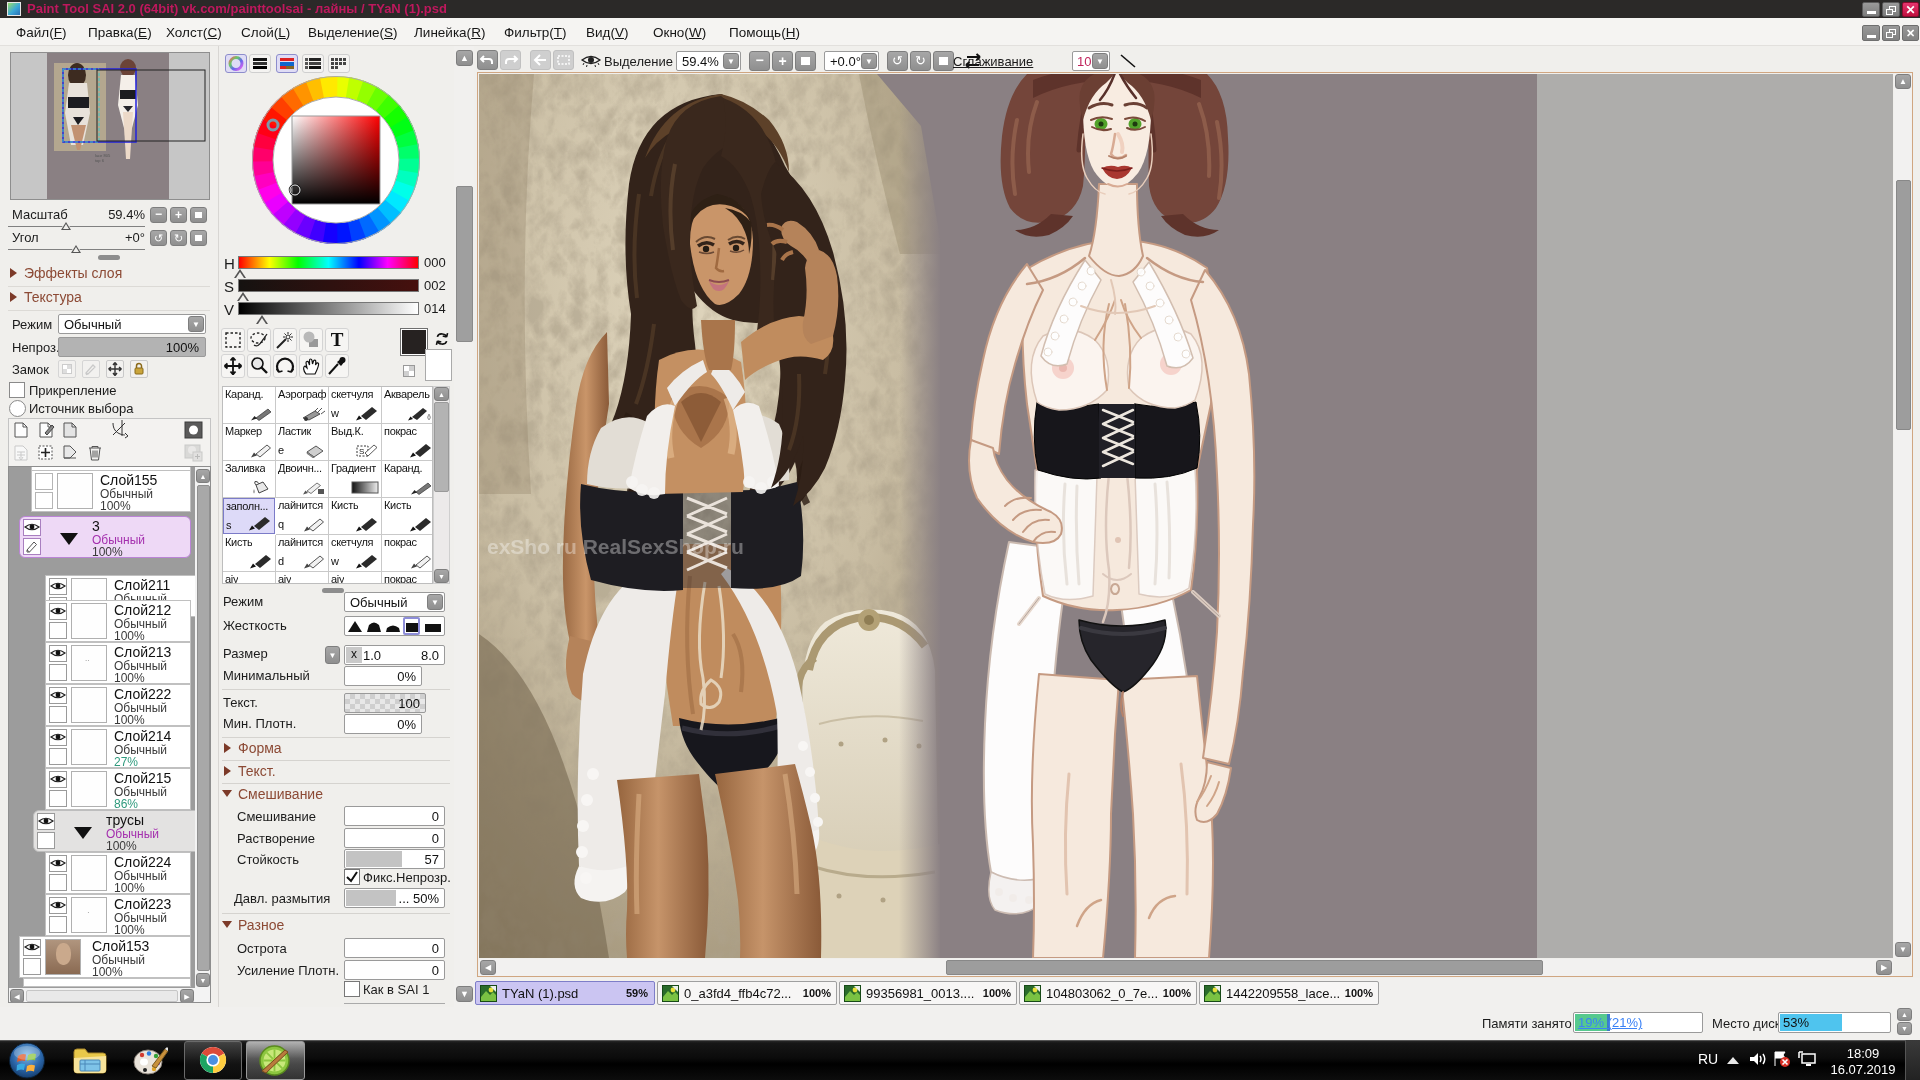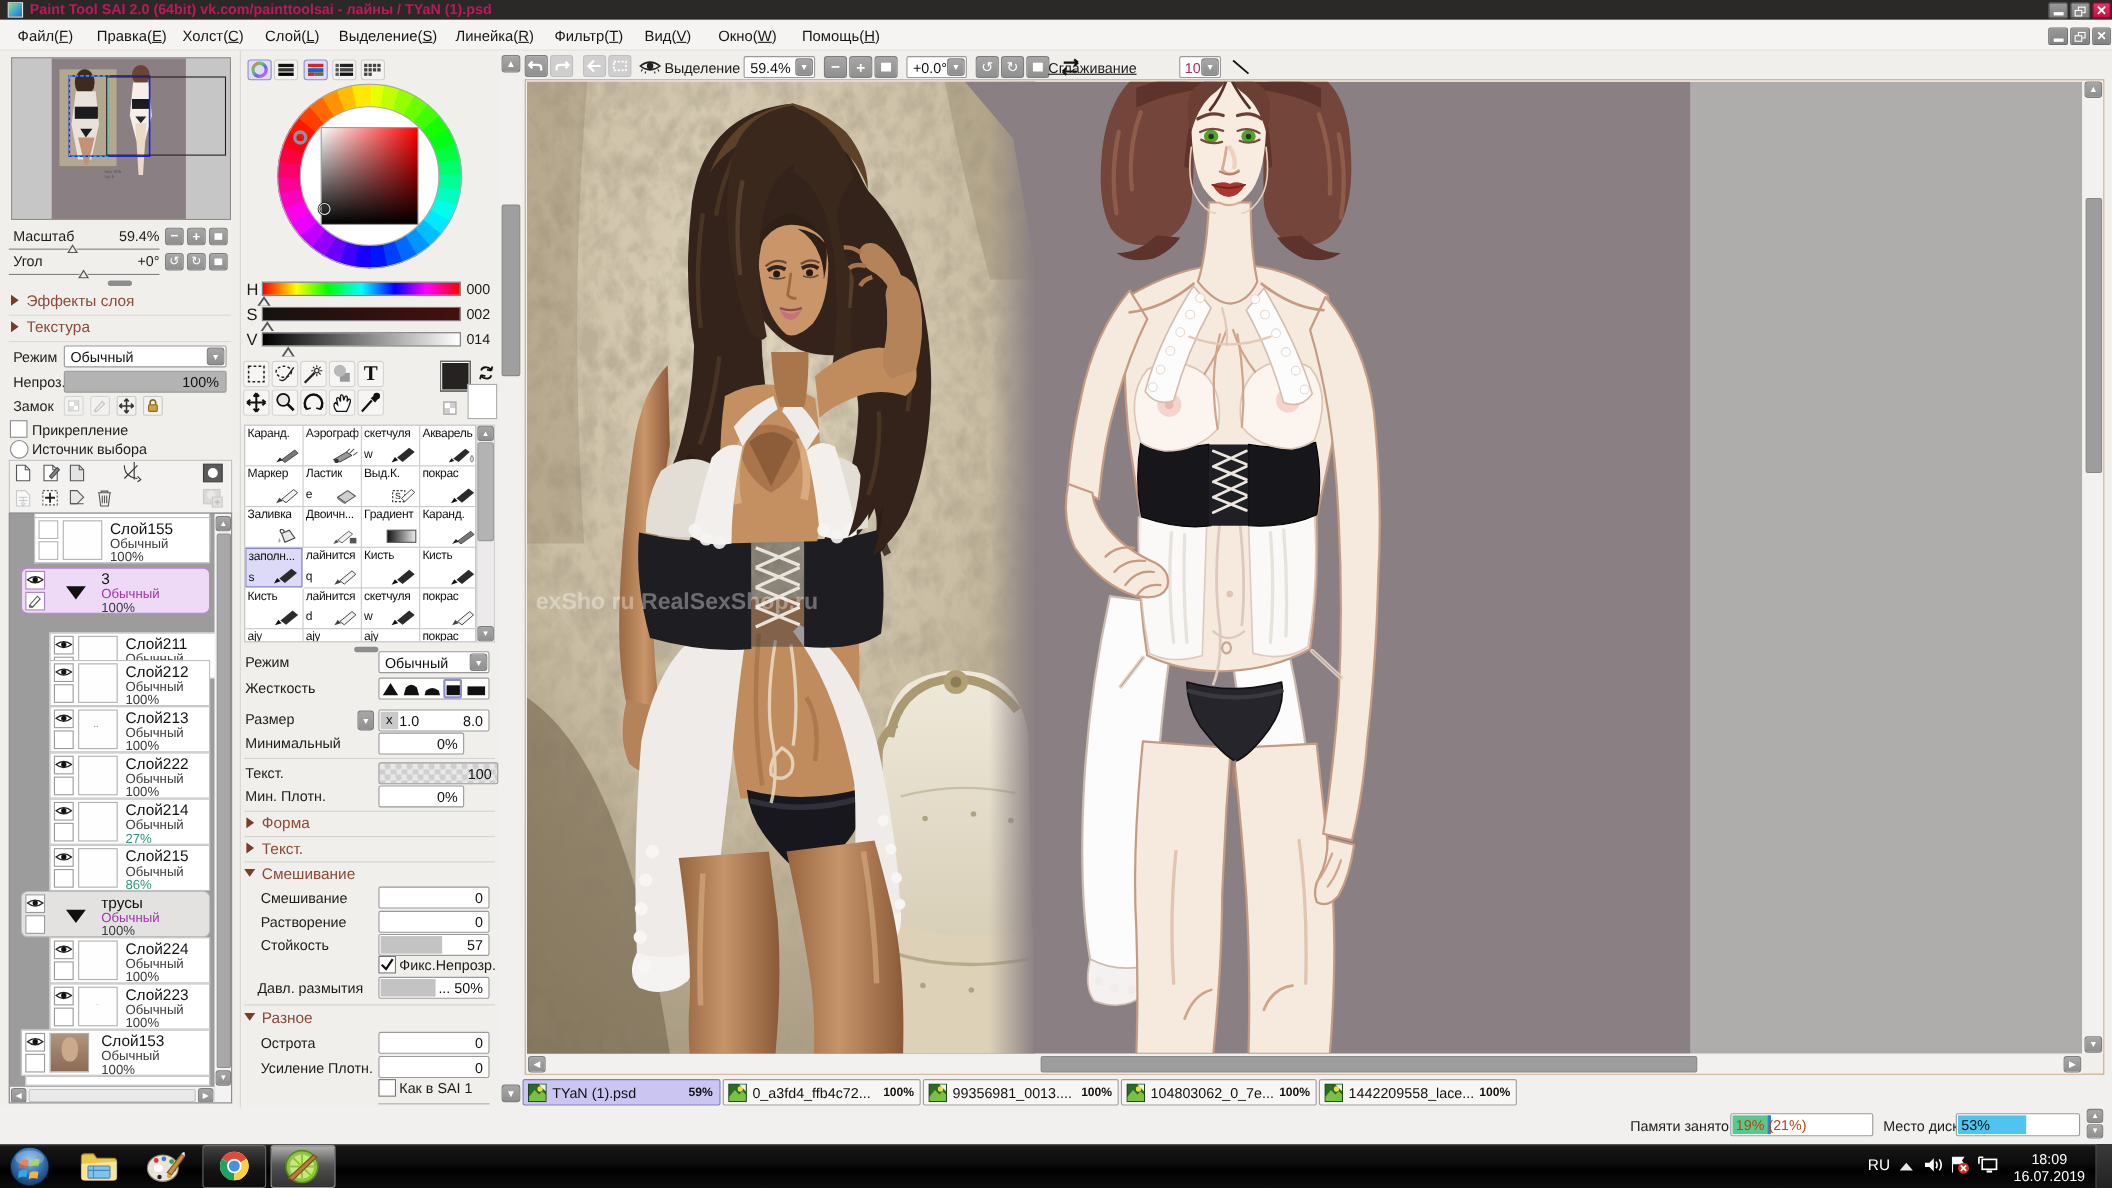--- a/index.html
+++ b/index.html
@@ -271,21 +271,21 @@
     <div class="leye"><svg width="16" height="15">
               <path d="M1,7 Q8,1.5 15,7 Q8,12.5 1,7 Z" fill="none" stroke="#222" stroke-width="1.2"></path>
               <circle cx="8" cy="7" r="2.4" fill="#111"></circle>
             </svg></div>
           <div class="lchk"></div>
     <div class="lthumb"></div>
     <div class="lname">Слой215</div>
           <div class="lmode">Обычный</div>
           <div class="lop" style="color:#2f9a7d;">86%</div>
   </div>
-  <div class="lrow" style="left:10px;top:343px;width:172px;background:#e3e2e1;border:1px solid #bdbdbd;border-radius:6px;">
+  <div class="lrow" style="left:24px;top:343px;width:172px;background:#e3e2e1;border:1px solid #bdbdbd;border-radius:6px;">
     <div class="leye"><svg width="16" height="15">
               <path d="M1,7 Q8,1.5 15,7 Q8,12.5 1,7 Z" fill="none" stroke="#222" stroke-width="1.2"></path>
               <circle cx="8" cy="7" r="2.4" fill="#111"></circle>
             </svg></div>
           <div class="lchk"></div>
     <div class="gtri"></div>
     <div class="lname" style="left:72px;">трусы</div>
           <div class="lmode" style="left:72px;color:#a42fae;">Обычный</div>
           <div class="lop" style="left:72px;">100%</div>
   </div>
@@ -716,21 +716,21 @@
           <span class="abs" style="left:1px;top:1px;width:16px;height:16px;background:#c9c9c9;font-size:12px;text-align:center;">x</span>
           <span class="abs" style="left:18px;top:2px;">1.0</span>
           <span class="abs" style="right:5px;top:2px;">8.0</span>
         </div>
 <div class="lbl" style="left:223px;top:668px;">Минимальный</div>
 <div class="fld" style="left:344px;top:666px;width:78px;height:20px;">
           <span class="abs" style="right:5px;top:2px;">0%</span>
         </div>
 <div class="shr" style="top:689px;"></div>
 <div class="lbl" style="left:223px;top:695px;">Текст.</div>
-<div class="abs" style="left:344px;top:693px;width:109px;height:20px;border:1px solid #9a9a9a;border-radius:2px;background:repeating-conic-gradient(#cfcfcf 0 25%,#e8e8e8 0 50%) 0 0/10px 10px;">
+<div class="abs" style="left:344px;top:693px;width:82px;height:20px;border:1px solid #9a9a9a;border-radius:2px;background:repeating-conic-gradient(#cfcfcf 0 25%,#e8e8e8 0 50%) 0 0/10px 10px;">
           <span class="abs" style="right:5px;top:2px;font-size:13px;color:#111;">100</span>
         </div>
 <div class="lbl" style="left:223px;top:716px;">Мин. Плотн.</div>
 <div class="fld" style="left:344px;top:714px;width:78px;height:20px;">
           <span class="abs" style="right:5px;top:2px;">0%</span>
         </div>
 <div class="shr" style="top:737px;"></div>
 <div class="tri" style="left:224px;top:743px;border-top:5px solid transparent;border-bottom:5px solid transparent;border-left:7px solid #7c3a28;"></div>
 <div class="sect" style="left:238px;top:740px;">Форма</div>
 <div class="shr" style="top:760px;"></div>
@@ -1163,21 +1163,21 @@
   <span class="abs" style="left:26px;top:4px;font-size:13px;color:#111;">1442209558_lace...</span>
   <span class="abs" style="right:5px;top:5px;font-size:11px;font-weight:bold;color:#111;">100%</span>
 </div>
 </div>
 
 <div class="abs" style="left:0;top:1007px;width:1920px;height:33px;background:#f1f0ee;"></div>
 <div class="lbl" style="left:1482px;top:1016px;">Памяти занято</div>
 <div class="fld" style="left:1573px;top:1012px;width:130px;height:21px;">
       <div class="abs" style="left:1px;top:1px;width:34px;height:17px;background:#56c98e;"></div>
       <div class="abs" style="left:33px;top:1px;width:3px;height:17px;background:#3b7ac9;"></div>
-      <div class="abs" style="left:4px;top:2px;font-size:13px;color:#c2410c;">19% (21%)</div>
+      <div class="abs" style="left:4px;top:2px;font-size:13px;color:#3b82f6;text-decoration:underline;">19% (21%)</div>
     </div>
 <div class="lbl" style="left:1712px;top:1016px;">Место диска</div>
 <div class="fld" style="left:1778px;top:1012px;width:113px;height:21px;">
       <div class="abs" style="left:1px;top:1px;width:62px;height:17px;background:#4fc4ee;"></div>
       <div class="abs" style="left:4px;top:2px;font-size:13px;color:#111;">53%</div>
     </div>
 <div class="btn" style="left:1897px;top:1008px;width:15px;height:13px;font-size:7px;line-height:12px;">▲</div>
 <div class="btn" style="left:1897px;top:1022px;width:15px;height:13px;font-size:7px;line-height:12px;">▼</div>
 
 <div id="taskbar">

